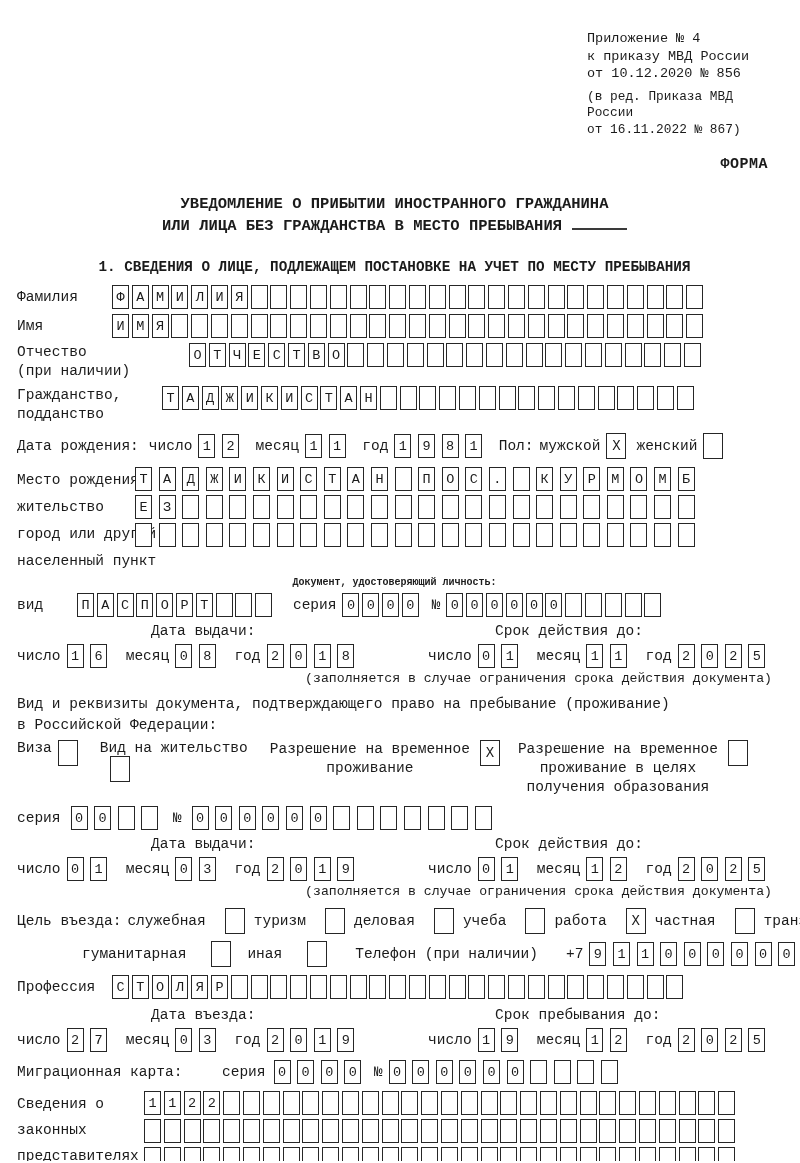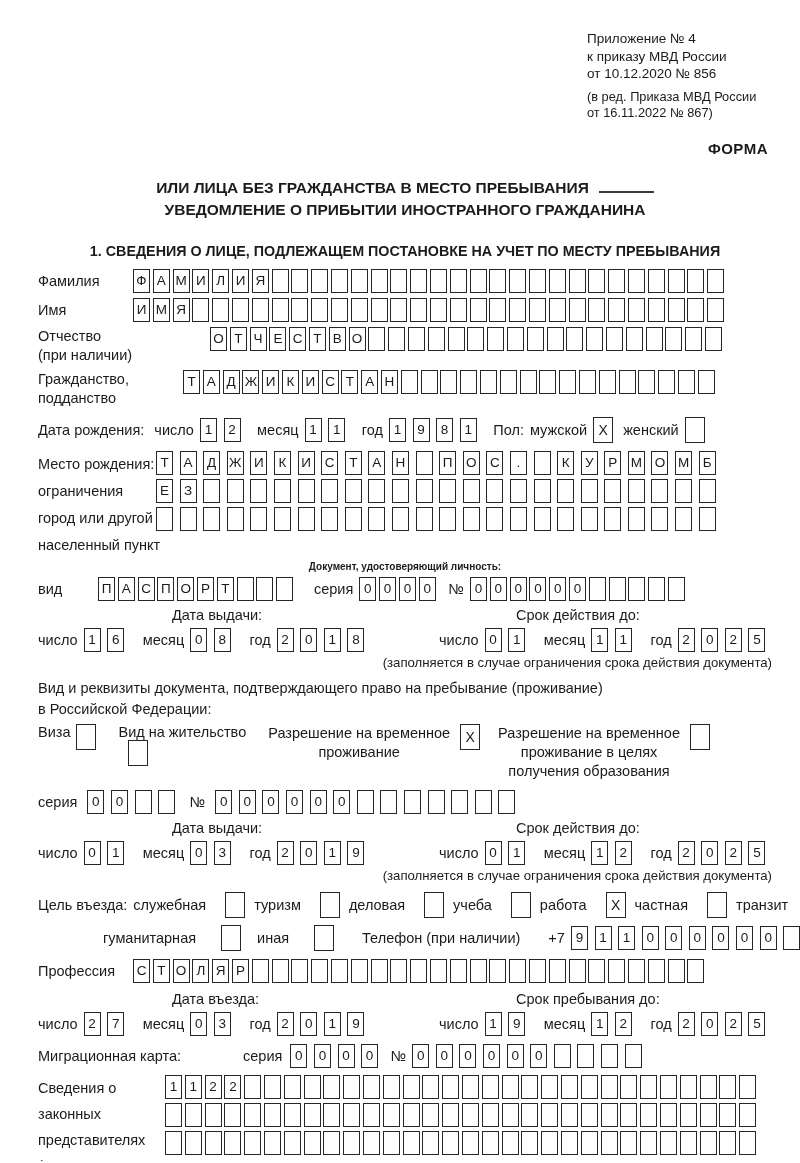--- a/index.html
+++ b/index.html
@@ -1,19 +1,19 @@
 <!DOCTYPE html>
 <html><head>
 <meta charset="utf-8">
 <style>
   html,body{margin:0;padding:0;background:#ffffff;}
   .page{
     width:800px;height:1161px;box-sizing:border-box;background:#fff;color:#1b1b1b;
-    font-family:Liberation Sans, sans-serif;font-size:14.5px;position:relative;
-    padding:30px 28px 10px 38px;overflow:hidden;
+    font-family:Liberation Mono, monospace;font-size:14.5px;position:relative;
+    padding:30px 28px 10px 17px;overflow:hidden;
   }
   
   .appendix{margin-left:auto;width:185px;font-size:13.5px;line-height:17.5px;}
   .edition{margin-top:6px;font-size:12.8px;line-height:16.5px;}
   .forma{text-align:right;font-weight:bold;font-size:15px;margin-top:18px;letter-spacing:.5px;padding-right:4px;}
   
   .title{text-align:center;font-weight:bold;font-size:15.5px;line-height:22px;margin-top:20px;}
   .underline{display:inline-block;width:55px;border-bottom:2.2px solid #3a3a3a;margin-left:10px;}
   .sec-heading{font-weight:bold;font-size:14.3px;text-align:center;margin-top:22px;margin-bottom:10px;}
   
@@ -65,22 +65,22 @@
     <div>от 10.12.2020 № 856</div>
     <div class="edition">
       <div>(в ред. Приказа МВД России</div>
       <div>от 16.11.2022 № 867)</div>
     </div>
   </div>
 
   <div class="forma">ФОРМА</div>
 
   <div class="title">
+    <div>УВЕДОМЛЕНИЕ О ПРИБЫТИИ ИНОСТРАННОГО ГРАЖДАНИНА</div>
     <div><span>ИЛИ ЛИЦА БЕЗ ГРАЖДАНСТВА В МЕСТО ПРЕБЫВАНИЯ</span><span class="underline"></span></div>
-    <div>УВЕДОМЛЕНИЕ О ПРИБЫТИИ ИНОСТРАННОГО ГРАЖДАНИНА</div>
   </div>
 
   <div class="sec-heading">1. СВЕДЕНИЯ О ЛИЦЕ, ПОДЛЕЖАЩЕМ ПОСТАНОВКЕ НА УЧЕТ ПО МЕСТУ ПРЕБЫВАНИЯ</div>
 
   <div class="row">
     <div class="lbl w95">Фамилия</div>
     <div class="cells">
         <span class="cell">Ф</span>
         <span class="cell">А</span>
         <span class="cell">М</span>
@@ -247,21 +247,21 @@
       </span>
     <span class="lbl mr6">женский</span>
     <span class="cells cb">
         <span class="cell"></span>
       </span>
   </div>
 
   <div class="row top" style="margin-top:8px;">
     <div class="lbl2 w118" style="line-height:27px;">
       <div>Место рождения:</div>
-      <div>ограничения</div>
+      <div>жительство</div>
       <div>город или другой</div>
       <div>населенный пункт</div>
     </div>
     <div class="stackcol">
       <div class="cells sp">
           <span class="cell">Т</span>
           <span class="cell">А</span>
           <span class="cell">Д</span>
           <span class="cell">Ж</span>
           <span class="cell">И</span>

